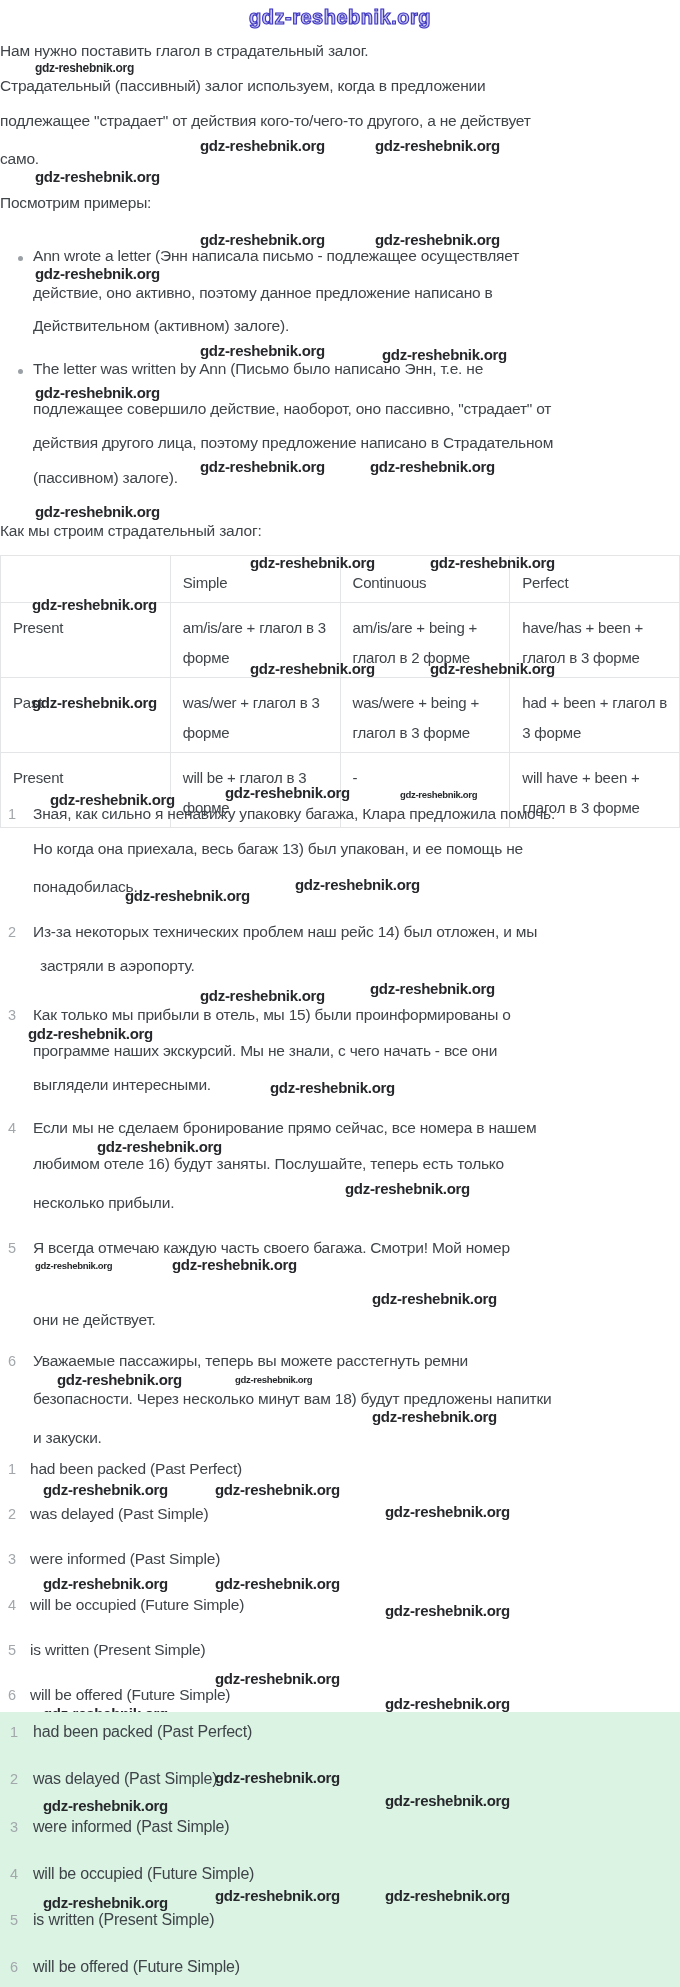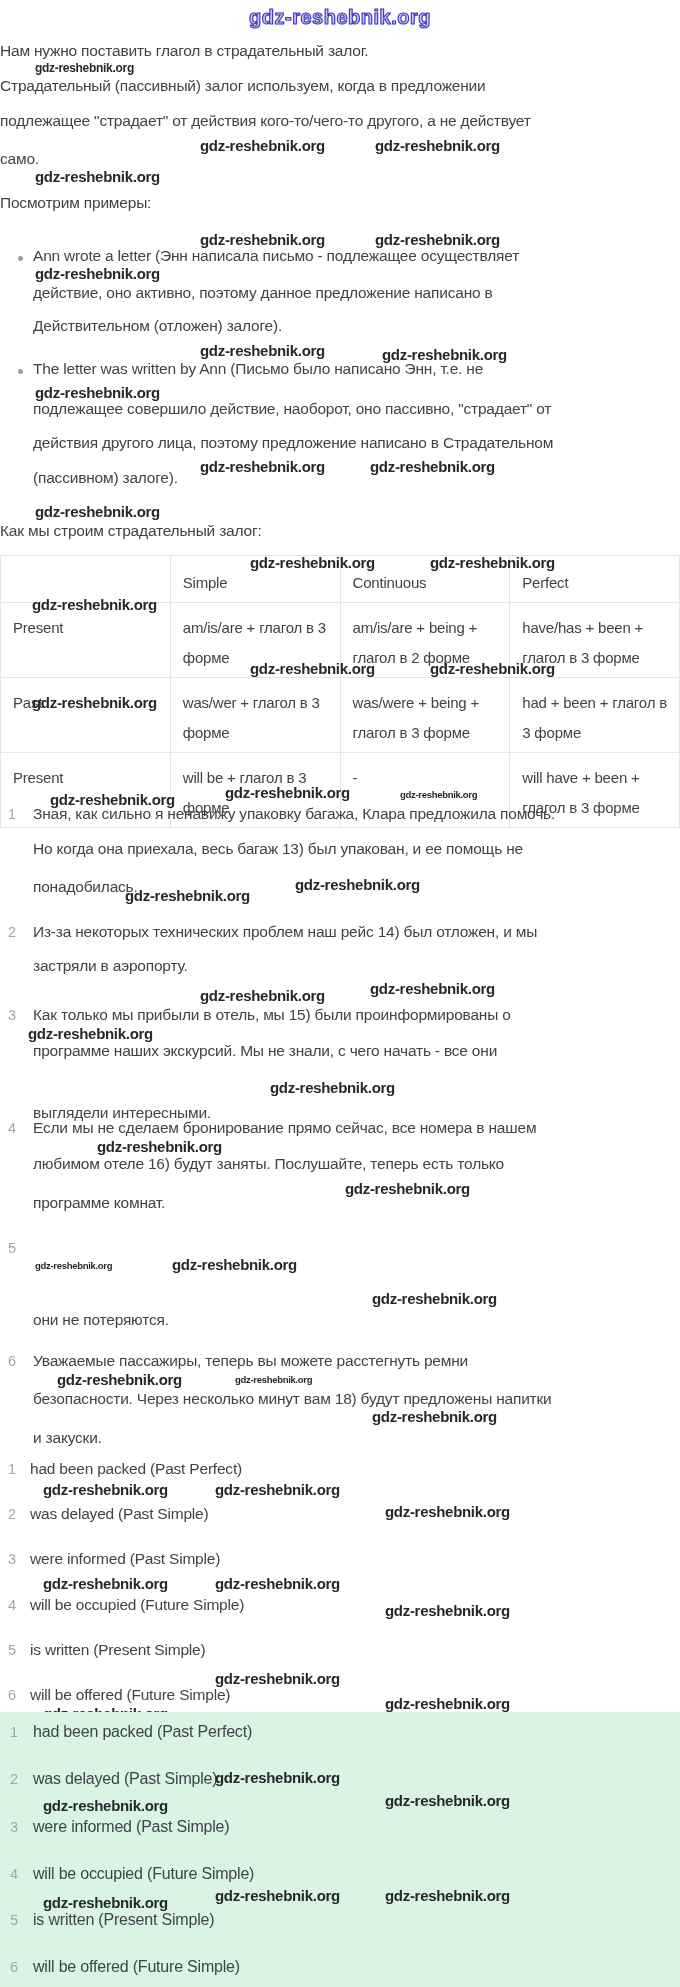--- a/index.html
+++ b/index.html
@@ -92,21 +92,21 @@
   <div class="ln" style="left:0;top:150px">само.</div>
   <div class="wm" style="left:35px;top:168px">gdz-reshebnik.org</div>
   <div class="ln" style="left:0;top:194px">Посмотрим примеры:</div>
 
   <div class="wm" style="left:200px;top:231px">gdz-reshebnik.org</div>
   <div class="wm" style="left:375px;top:231px">gdz-reshebnik.org</div>
   <div class="bullet" style="left:18px;top:256px"></div>
   <div class="ln" style="left:33px;top:247px">Ann wrote a letter (Энн написала письмо - подлежащее осуществляет</div>
   <div class="wm" style="left:35px;top:265px">gdz-reshebnik.org</div>
   <div class="ln" style="left:33px;top:284px">действие, оно активно, поэтому данное предложение написано в</div>
-  <div class="ln" style="left:33px;top:317px">Действительном (отложен) залоге).</div>
+  <div class="ln" style="left:33px;top:317px">Действительном (активном) залоге).</div>
 
   <div class="wm" style="left:200px;top:342px">gdz-reshebnik.org</div>
   <div class="wm" style="left:382px;top:346px">gdz-reshebnik.org</div>
   <div class="bullet" style="left:18px;top:369px"></div>
   <div class="ln" style="left:33px;top:360px">The letter was written by Ann (Письмо было написано Энн, т.е. не</div>
   <div class="wm" style="left:35px;top:384px">gdz-reshebnik.org</div>
   <div class="ln" style="left:33px;top:400px">подлежащее совершило действие, наоборот, оно пассивно, "страдает" от</div>
   <div class="ln" style="left:33px;top:434px">действия другого лица, поэтому предложение написано в Страдательном</div>
   <div class="wm" style="left:200px;top:458px">gdz-reshebnik.org</div>
   <div class="wm" style="left:370px;top:458px">gdz-reshebnik.org</div>
@@ -156,43 +156,44 @@
 
   <div class="num" style="left:8px;top:806px">1</div>
   <div class="ln" style="left:33px;top:805px">Зная, как сильно я ненавижу упаковку багажа, Клара предложила помочь.</div>
   <div class="ln" style="left:33px;top:840px">Но когда она приехала, весь багаж 13) был упакован, и ее помощь не</div>
   <div class="ln" style="left:33px;top:878px">понадобилась.</div>
   <div class="wm" style="left:295px;top:876px">gdz-reshebnik.org</div>
   <div class="wm" style="left:125px;top:887px">gdz-reshebnik.org</div>
 
   <div class="num" style="left:8px;top:924px">2</div>
   <div class="ln" style="left:33px;top:923px">Из-за некоторых технических проблем наш рейс 14) был отложен, и мы</div>
-  <div class="ln" style="left:33px;top:957px">застряли в аэропорту.</div>
+  <div class="ln" style="left:40px;top:957px">застряли в аэропорту.</div>
   <div class="wm" style="left:370px;top:980px">gdz-reshebnik.org</div>
   <div class="wm" style="left:200px;top:987px">gdz-reshebnik.org</div>
 
   <div class="num" style="left:8px;top:1007px">3</div>
   <div class="ln" style="left:33px;top:1006px">Как только мы прибыли в отель, мы 15) были проинформированы о</div>
   <div class="wm" style="left:28px;top:1025px">gdz-reshebnik.org</div>
   <div class="ln" style="left:33px;top:1042px">программе наших экскурсий. Мы не знали, с чего начать - все они</div>
-  <div class="ln" style="left:33px;top:1104px">выглядели интересными.</div>
+  <div class="ln" style="left:33px;top:1076px">выглядели интересными.</div>
   <div class="wm" style="left:270px;top:1079px">gdz-reshebnik.org</div>
 
   <div class="num" style="left:8px;top:1120px">4</div>
   <div class="ln" style="left:33px;top:1119px">Если мы не сделаем бронирование прямо сейчас, все номера в нашем</div>
   <div class="wm" style="left:97px;top:1138px">gdz-reshebnik.org</div>
   <div class="ln" style="left:33px;top:1155px">любимом отеле 16) будут заняты. Послушайте, теперь есть только</div>
   <div class="wm" style="left:345px;top:1180px">gdz-reshebnik.org</div>
-  <div class="ln" style="left:33px;top:1194px">программе комнат.</div>
+  <div class="ln" style="left:33px;top:1194px">несколько прибыли.</div>
 
   <div class="num" style="left:8px;top:1240px">5</div>
+  <div class="ln" style="left:33px;top:1239px">Я всегда отмечаю каждую часть своего багажа. Смотри! Мой номер</div>
   <div class="wm sm" style="left:35px;top:1260px">gdz-reshebnik.org</div>
   <div class="wm" style="left:172px;top:1256px">gdz-reshebnik.org</div>
   <div class="wm" style="left:372px;top:1290px">gdz-reshebnik.org</div>
-  <div class="ln" style="left:33px;top:1311px">они не потеряются.</div>
+  <div class="ln" style="left:33px;top:1311px">они не действует.</div>
 
   <div class="num" style="left:8px;top:1353px">6</div>
   <div class="ln" style="left:33px;top:1352px">Уважаемые пассажиры, теперь вы можете расстегнуть ремни</div>
   <div class="wm" style="left:57px;top:1371px">gdz-reshebnik.org</div>
   <div class="wm sm" style="left:235px;top:1374px">gdz-reshebnik.org</div>
   <div class="ln" style="left:33px;top:1390px">безопасности. Через несколько минут вам 18) будут предложены напитки</div>
   <div class="wm" style="left:372px;top:1408px">gdz-reshebnik.org</div>
   <div class="ln" style="left:33px;top:1429px">и закуски.</div>
 
   <div class="num" style="left:8px;top:1461px">1</div>

